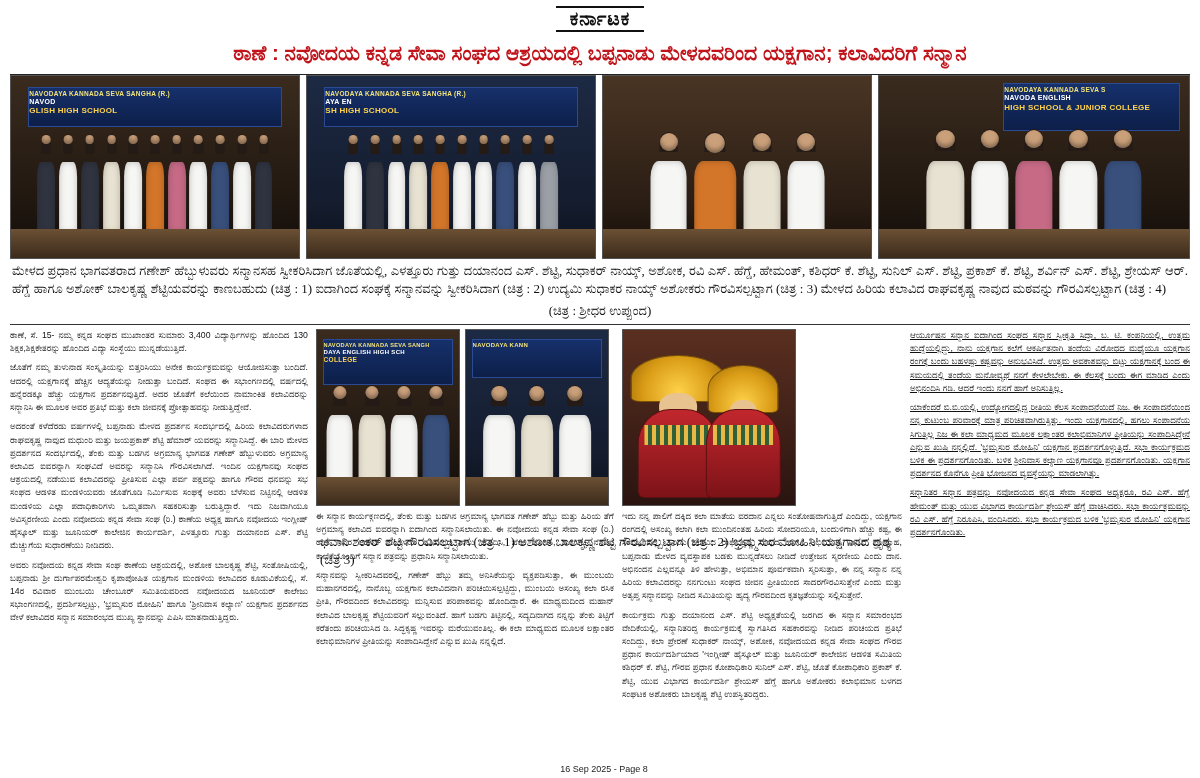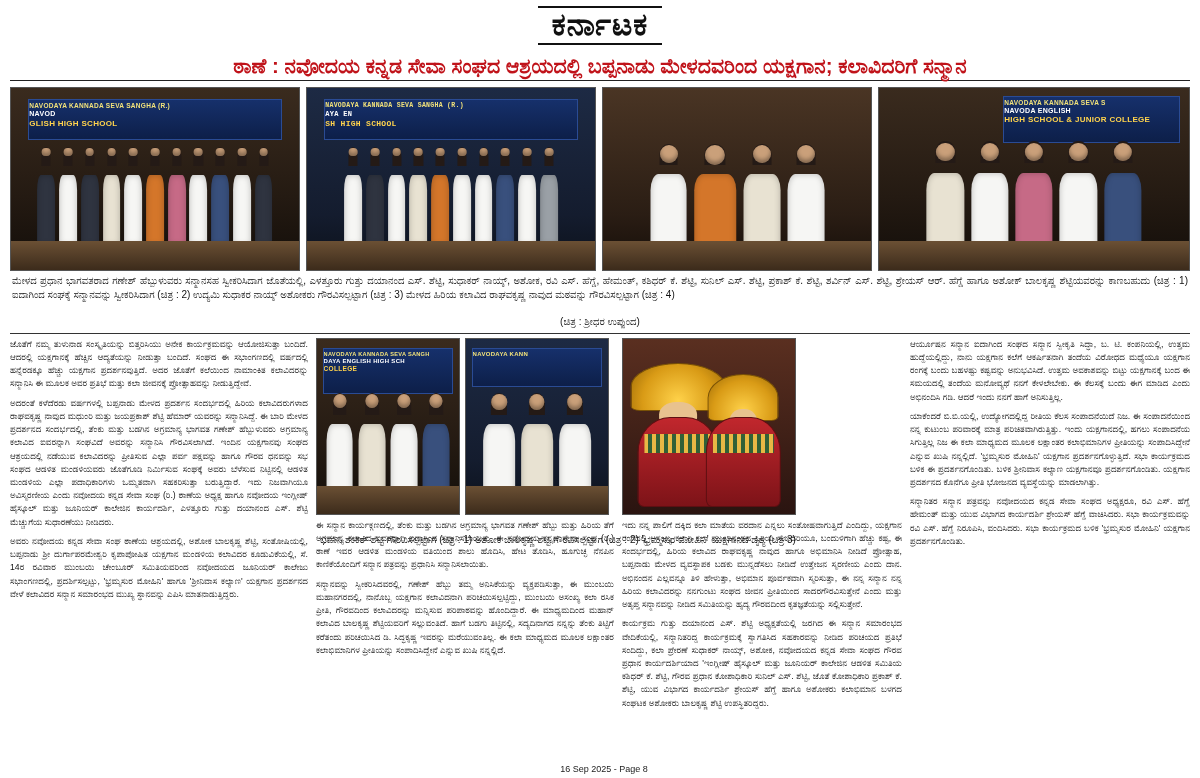--- a/index.html
+++ b/index.html
@@ -25,33 +25,33 @@
 
   
   .masthead {
     text-align: center;
     padding: 2px 0 4px 0;
   }
   .masthead .brand {
     display: inline-block;
     font-family: "Liberation Serif", serif;
     font-weight: bold;
-    font-size: 31px;
+    font-size: 19px;
     letter-spacing: 1px;
     color: #111;
     border-top: 2px solid #111;
     border-bottom: 2px solid #111;
     padding: 1px 14px;
     line-height: 1.05;
   }
 
   
   .headline-wrap {
     border-bottom: 1.5px solid #222;
-    margin-bottom: 6px;
+    padding-bottom: 6px;
   }
   .headline {
     color: #c0131a;
     font-family: "Liberation Sans", sans-serif;
     font-weight: bold;
     text-align: center;
     font-size: 20.5px;
     line-height: 1.45;
     letter-spacing: 0px;
     padding: 2px 4px 0 4px;
@@ -148,28 +148,28 @@
   }
   .p.dark .body { background:#2f3440; }
   .p.blue .body { background:#39507d; }
   .p.cream .body { background:#e8e2d2; }
   .p.saffron .body { background:#d4762a; }
   .p.white .body { background:#f6f6f4; }
   .p.pink .body { background:#c66a86; }
   .p.grey .body { background:#9aa0a6; }
 
   .caption {
-    font-size: 10px;
+    font-size: 13px;
     line-height: 1.42;
     color: #111;
     text-align: justify;
     padding: 3px 2px 0 2px;
-    font-family: Liberation Sans, sans-serif;
-  }
-  .caption.center { text-align: center; margin-top: 9px; }
+    font-family: Liberation Serif, serif;
+  }
+  .caption.center { text-align: center; }
 
   .rule {
     border: none;
     border-top: 1px solid #333;
     margin: 4px 0 4px 0;
   }
 
   
   .body-grid {
     display: flex;
@@ -180,21 +180,21 @@
     font-size: 8.7px;
     line-height: 1.52;
     text-align: justify;
     color: #111;
     font-family: "Liberation Sans", sans-serif;
   }
   .col p { margin: 0 0 6px 0; }
   .col-1 { width: 300px; }
   .col-2 { width: 300px; }
   .col-3 { width: 282px; }
-  .col-4 { width: 282px; }
+  .col-4 { width: 282px; text-decoration: underline; }
 
   .mid-photos {
     display: flex;
     gap: 5px;
     margin-bottom: 4px;
   }
 
   .footer {
     position: absolute;
     bottom: 4px;
@@ -306,21 +306,21 @@
           </div>
         <div class="p dark">
             <div class="hair"></div>
             <div class="head"></div>
             <div class="body"></div>
           </div>
       </div>
       <div class="floor"></div>
     </div>
 
-    <div class="photo" style="width:292px;height:182px;font-family:Liberation Mono, monospace;">
+    <div class="photo" style="width:292px;height:182px;">
       <div class="stage bk-blue"></div>
       <div class="banner">
         <div>NAVODAYA KANNADA SEVA SANGHA (R.)</div>
         <div class="b2">AYA EN</div>
         <div class="b3">SH HIGH SCHOOL</div>
       </div>
       <div class="people">
         <div class="p white">
             <div class="hair"></div>
             <div class="head"></div>
@@ -441,20 +441,21 @@
 
   </div>
 
   <div class="caption">ಮೇಳದ ಪ್ರಧಾನ ಭಾಗವತರಾದ ಗಣೇಶ್ ಹೆಬ್ಬುಳುವರು ಸನ್ಮಾನಸಹ ಸ್ವೀಕರಿಸಿದಾಗ ಜೊತೆಯಲ್ಲಿ, ಎಳತ್ತೂರು ಗುತ್ತು ದಯಾನಂದ ಎಸ್. ಶೆಟ್ಟಿ, ಸುಧಾಕರ್ ನಾಯ್ಕ್, ಅಶೋಕ, ರವಿ ಎಸ್. ಹೆಗ್ಡೆ, ಹೇಮಂತ್, ಕಶಿಧರ್ ಕೆ. ಶೆಟ್ಟಿ, ಸುನಿಲ್ ಎಸ್. ಶೆಟ್ಟಿ, ಪ್ರಕಾಶ್ ಕೆ. ಶೆಟ್ಟಿ, ಶರ್ವಿನ್ ಎಸ್. ಶೆಟ್ಟಿ, ಶ್ರೇಯಸ್ ಆರ್. ಹೆಗ್ಡೆ ಹಾಗೂ ಅಶೋಕ್ ಬಾಲಕೃಷ್ಣ ಶೆಟ್ಟಿಯವರನ್ನು ಕಾಣಬಹುದು (ಚಿತ್ರ : 1) ಐದಾಗಿಂದ ಸಂಘಕ್ಕೆ ಸನ್ಮಾನವನ್ನು ಸ್ವೀಕರಿಸಿದಾಗ (ಚಿತ್ರ : 2) ಉದ್ಯಮಿ ಸುಧಾಕರ ನಾಯ್ಕ್ ಅಶೋಕರು ಗೌರವಿಸಲ್ಪಟ್ಟಾಗ (ಚಿತ್ರ : 3) ಮೇಳದ ಹಿರಿಯ ಕಲಾವಿದ ರಾಘವಕೃಷ್ಣ ನಾವುದ ಮಠವನ್ನು ಗೌರವಿಸಲ್ಪಟ್ಟಾಗ (ಚಿತ್ರ : 4)</div>
   <div class="caption center">(ಚಿತ್ರ : ಶ್ರೀಧರ ಉಪ್ಪುಂದ)</div>
   <hr class="rule">
 
   <div class="body-grid">
 
     <div class="col col-1">
+      <p>ಠಾಣೆ, ಸೆ. 15- ನಮ್ಮ ಕನ್ನಡ ಸಂಘದ ಮುಖಾಂತರ ಸುಮಾರು 3,400 ವಿದ್ಯಾರ್ಥಿಗಳನ್ನು ಹೊಂದಿದ 130 ಶಿಕ್ಷಕ,ಶಿಕ್ಷಕೇತರನ್ನು ಹೊಂದಿದ ವಿದ್ಯಾ ಸಂಸ್ಥೆಯು ಮುನ್ನಡೆಯುತ್ತಿದೆ.</p>
       <p>ಜೊತೆಗೆ ನಮ್ಮ ತುಳುನಾಡ ಸಂಸ್ಕೃತಿಯನ್ನು ಬಿತ್ತರಿಸಿಯು ಅನೇಕ ಕಾರ್ಯಕ್ರಮವನ್ನು ಆಯೋಜಿಸುತ್ತಾ ಬಂದಿದೆ. ಆದರಲ್ಲಿ ಯಕ್ಷಗಾನಕ್ಕೆ ಹೆಚ್ಚಿನ ಆದ್ಯತೆಯನ್ನು ನೀಡುತ್ತಾ ಬಂದಿದೆ. ಸಂಘದ ಈ ಸಭಾಂಗಣದಲ್ಲಿ ವರ್ಷದಲ್ಲಿ ಹನ್ನೆರಡಕ್ಕೂ ಹೆಚ್ಚು ಯಕ್ಷಗಾನ ಪ್ರದರ್ಶನವುತ್ತಿದೆ. ಅದರ ಜೊತೆಗೆ ಕಲೆಯಿಂದ ನಾಮಾಂಕಿತ ಕಲಾವಿದರನ್ನು ಸನ್ಮಾನಿಸಿ ಈ ಮೂಲಕ ಅವರ ಪ್ರತಿಭೆ ಮತ್ತು ಕಲಾ ಜೀವನಕ್ಕೆ ಪ್ರೋತ್ಸಾಹವನ್ನು ನೀಡುತ್ತಿದ್ದೇವೆ.</p>
       <p>ಅದರಂತೆ ಕಳೆದೆರಡು ವರ್ಷಗಳಲ್ಲಿ ಬಪ್ಪನಾಡು ಮೇಳದ ಪ್ರದರ್ಶನ ಸಂದರ್ಭದಲ್ಲಿ ಹಿರಿಯ ಕಲಾವಿದರುಗಳಾದ ರಾಘವಕೃಷ್ಣ ನಾವುದ ಮಧುಂರಿ ಮತ್ತು ಜಯಪ್ರಕಾಶ್ ಶೆಟ್ಟಿ ಹೆಮಾರ್ ಯವರನ್ನು ಸನ್ಮಾನಿಸಿದ್ದೆ. ಈ ಬಾರಿ ಮೇಳದ ಪ್ರದರ್ಶನದ ಸಂದರ್ಭದಲ್ಲಿ, ತೆಂಕು ಮತ್ತು ಬಡಗಿನ ಅಗ್ರಮಾನ್ಯ ಭಾಗವತ ಗಣೇಶ್ ಹೆಬ್ಬುಳುವರು ಅಗ್ರಮಾನ್ಯ ಕಲಾವಿದ ಐವರನ್ನಾಗಿ ಸಂಘವಿದೆ ಅವರನ್ನು ಸನ್ಮಾನಿಸಿ ಗೌರವಿಸಲಾಗಿದೆ. ಇಂದಿನ ಯಕ್ಷಗಾನವು ಸಂಘದ ಆಶ್ರಯದಲ್ಲಿ ನಡೆಯುವ ಕಲಾವಿದರನ್ನು ಪ್ರೀತಿಸುವ ಎಲ್ಲಾ ಪರ್ವ ಪಕ್ಷವನ್ನು ಹಾಗೂ ಗೌರವ ಧನವನ್ನು ಸಭ ಸಂಘದ ಆಡಳಿತ ಮಂಡಳಿಯವರು ಜೊತೆಗೂಡಿ ನಿರ್ಮಿಸುವ ಸಂಘಕ್ಕೆ ಅವರು ಬೆಳೆಸುವ ನಿಟ್ಟಿನಲ್ಲಿ ಆಡಳಿತ ಮಂಡಳಿಯ ಎಲ್ಲಾ ಪದಾಧಿಕಾರಿಗಳು ಒಮ್ಮತವಾಗಿ ಸಹಕರಿಸುತ್ತಾ ಬರುತ್ತಿದ್ದಾರೆ. ಇದು ನಿಜವಾಗಿಯೂ ಅವಿಸ್ಮರಣೀಯ ಎಂದು ನವೋದಯ ಕನ್ನಡ ಸೇವಾ ಸಂಘ (ರಿ.) ಠಾಣೆಯ ಅಧ್ಯಕ್ಷ ಹಾಗೂ ನವೋದಯ ಇಂಗ್ಲೀಷ್ ಹೈಸ್ಕೂಲ್ ಮತ್ತು ಜೂನಿಯರ್ ಕಾಲೇಜಿನ ಕಾರ್ಯದರ್ಶಿ, ಎಳತ್ತೂರು ಗುತ್ತು ದಯಾನಂದ ಎಸ್. ಶೆಟ್ಟಿ ಮೆಚ್ಚುಗೆಯ ಸುಧಾರಣೆಯು ನೀಡಿದರು.</p>
       <p>ಅವರು ನವೋದಯ ಕನ್ನಡ ಸೇವಾ ಸಂಘ ಠಾಣೆಯ ಆಶ್ರಯದಲ್ಲಿ, ಅಶೋಕ ಬಾಲಕೃಷ್ಣ ಶೆಟ್ಟಿ, ಸಂತೋಷಿಯಲ್ಲಿ, ಬಪ್ಪನಾಡು ಶ್ರೀ ದುರ್ಗಾಪರಮೇಶ್ವರಿ ಕೃಪಾಪೋಷಿತ ಯಕ್ಷಗಾನ ಮಂಡಳಿಯ ಕಲಾವಿದರ ಕೂಡುವಿಕೆಯಲ್ಲಿ, ಸೆ. 14ರ ರವಿವಾರ ಮುಂಬಯಿ ಚೇಂಬೂರ್ ಸಮಿತಿಯವರಿಂದ ನವೋದಯದ ಜೂನಿಯರ್ ಕಾಲೇಜು ಸಭಾಂಗಣದಲ್ಲಿ, ಪ್ರದರ್ಶಿಸಲ್ಪಟ್ಟು, 'ಭ್ರಮ್ಮಸುರ ಮೋಹಿನಿ' ಹಾಗೂ 'ಶ್ರೀನಿವಾಸ ಕಲ್ಯಾಣ' ಯಕ್ಷಗಾನ ಪ್ರದರ್ಶನದ ವೇಳೆ ಕಲಾವಿದರ ಸನ್ಮಾನ ಸಮಾರಂಭದ ಮುಖ್ಯ ಸ್ಥಾನವನ್ನು ಎಪಿಸಿ ಮಾತನಾಡುತ್ತಿದ್ದರು.</p>
     </div>
 
     <div class="col col-2">
       <div class="mid-photos">
         <div class="photo" style="width:142px;height:175px;">
           <div class="stage bk-dark"></div>
           <div class="banner" style="left:4%;right:4%;top:5%;height:24%;font-size:5.6px;">

